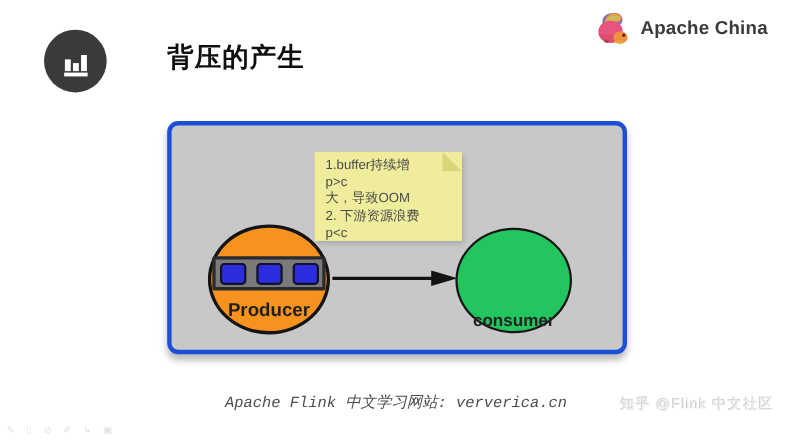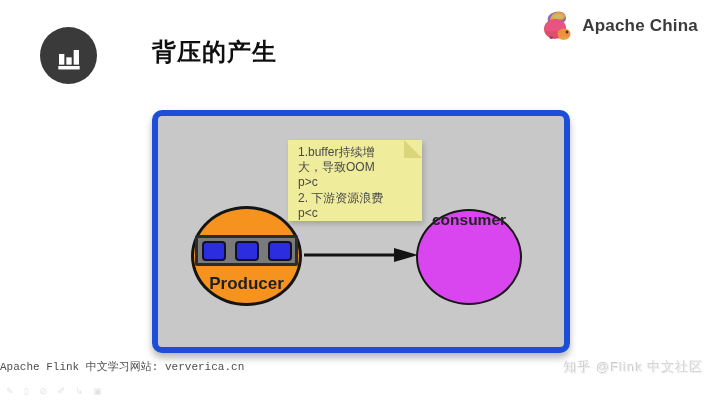--- a/index.html
+++ b/index.html
@@ -32,23 +32,23 @@
     display: flex; align-items: center; gap: 7px;
   }
   .logo-text {
     font-size: 17px; font-weight: 700; color: #3b3b3b;
     letter-spacing: 0.2px;
   }
 
   
   .panel {
     position: absolute; left: 152px; top: 110px;
-    width: 418px; height: 243px;
+    width: 418px; height: 212px;
     background: #c8c8c8;
-    border: 6px solid #1d4ed8;
+    border: 4px solid #1d4ed8;
     border-radius: 10px;
     box-shadow: 0 5px 7px rgba(0,0,0,0.28);
   }
 
   
   .note {
     position: absolute; left: 130px; top: 24px;
     width: 134px; height: 81px;
     background: #efec9c;
     box-shadow: 2px 3px 5px rgba(0,0,0,0.18);
@@ -90,41 +90,43 @@
     font-size: 17px; font-weight: 700; color: #1f1f1f;
   }
 
   
   .flow-arrow { position: absolute; left: 146px; top: 130px; }
 
   
   .consumer {
     position: absolute; left: 258px; top: 93px;
     width: 106px; height: 96px;
-    background: #d946ef;
+    background: #22c55e;
     border: 2.5px solid #161616;
     border-radius: 50%;
-    display: flex; align-items: flex-start; justify-content: center;
+    display: flex; align-items: flex-end; justify-content: center;
   }
   .consumer-label {
     font-size: 15.5px; font-weight: 700; color: #242424;
   }
 
   .edge-label {
     position: absolute; left: 146px; top: 162px; width: 120px;
     text-align: center;
     font-size: 15px; font-weight: 700; color: #1e1e1e;
   }
 
   
   .footer {
     position: absolute; left: 0; right: 0; top: 361px;
+    text-align: center;
     font-family: "Liberation Mono", monospace;
-    font-size: 11px; color: #4e4e4e;
+    font-size: 14px; color: #4e4e4e;
     line-height: 13.5px;
+    font-style: italic;
   }
 
   .watermark {
     position: absolute; right: 16px; top: 359px;
     font-size: 13px; font-weight: 400;
     color: #eceaea;
     text-shadow: -1px -1px 0 #cbc9c9, 1px 1px 0 #ffffff;
     letter-spacing: 1px;
     white-space: nowrap;
   }
@@ -163,22 +165,22 @@
       <path d="M12 28 Q10 31 14 31 L16 29 Z" fill="#b13a55"></path>
     </svg>
     <span class="logo-text">Apache China</span>
   </div>
 
   <div class="panel">
 
     <div class="note">
       <div class="note-fold"></div>
       <div class="note-line">1.buffer持续增</div>
+      <div class="note-line">p&gt;c</div>
       <div class="note-line">大，导致OOM</div>
-      <div class="note-line">p&gt;c</div>
       <div class="note-line">2. 下游资源浪费</div>
       <div class="note-line">p&lt;c</div>
     </div>
 
     <div class="producer">
       <div class="buffer-box">
         <div class="buffer-slot"></div>
         <div class="buffer-slot"></div>
         <div class="buffer-slot"></div>
       </div>

